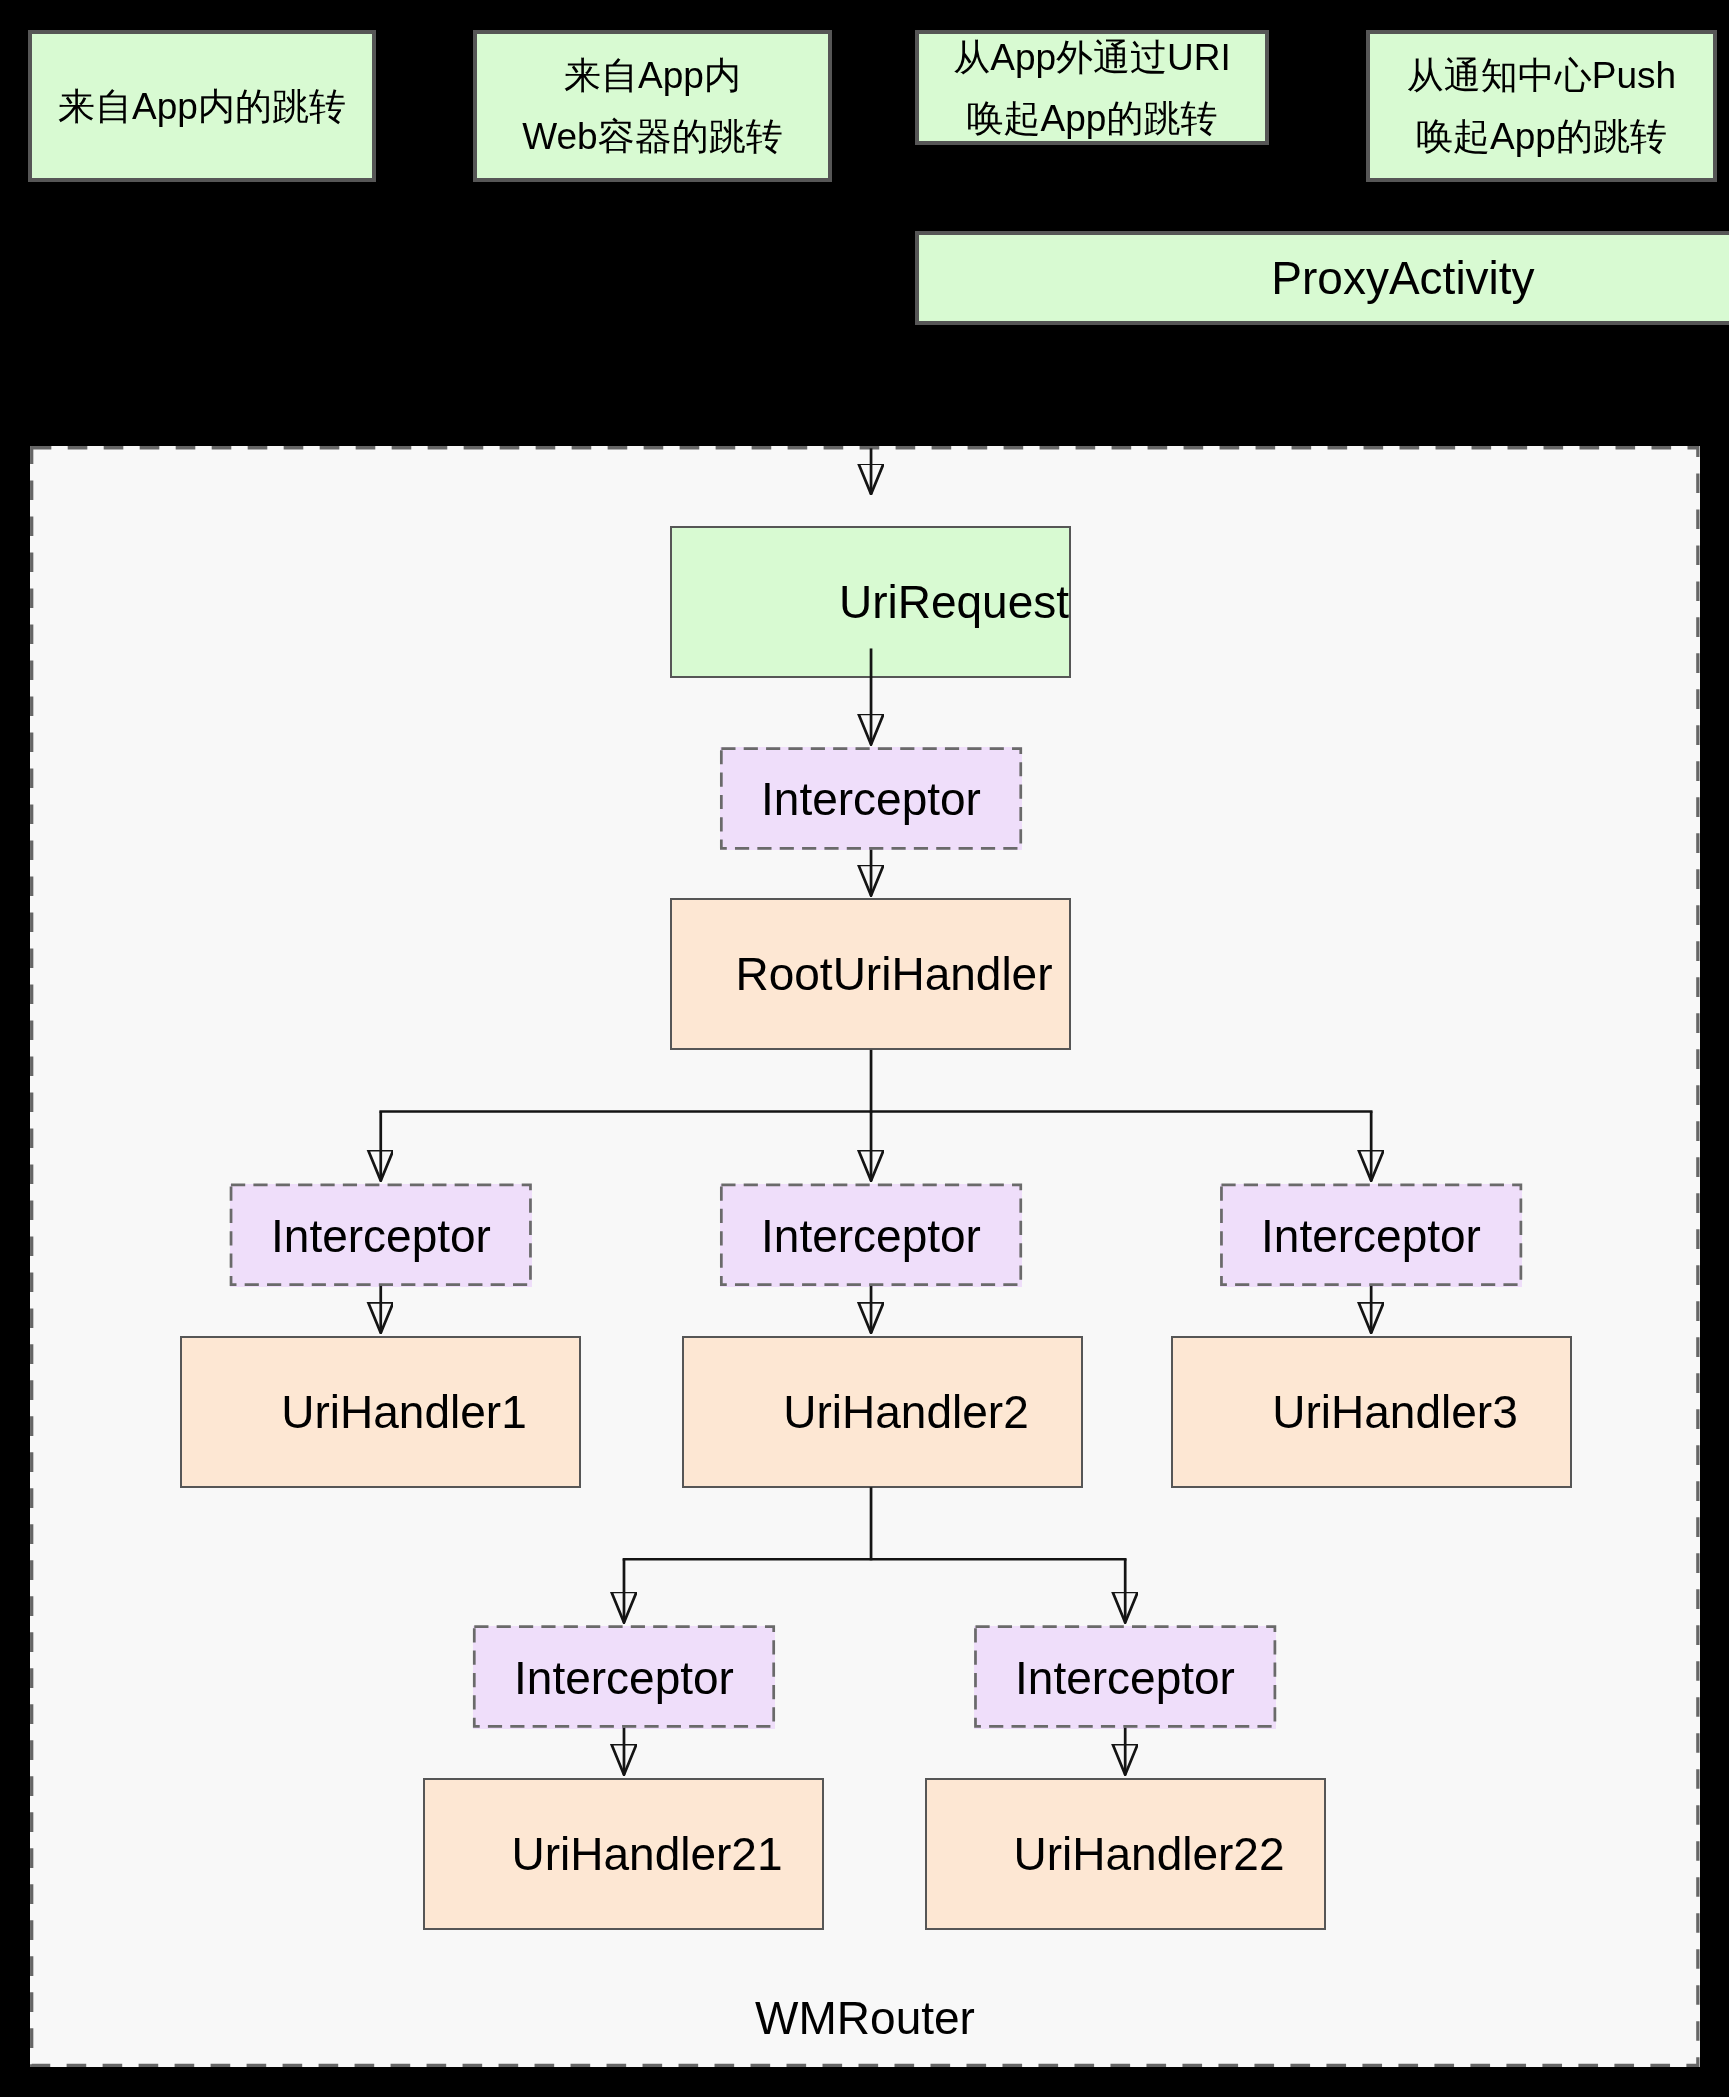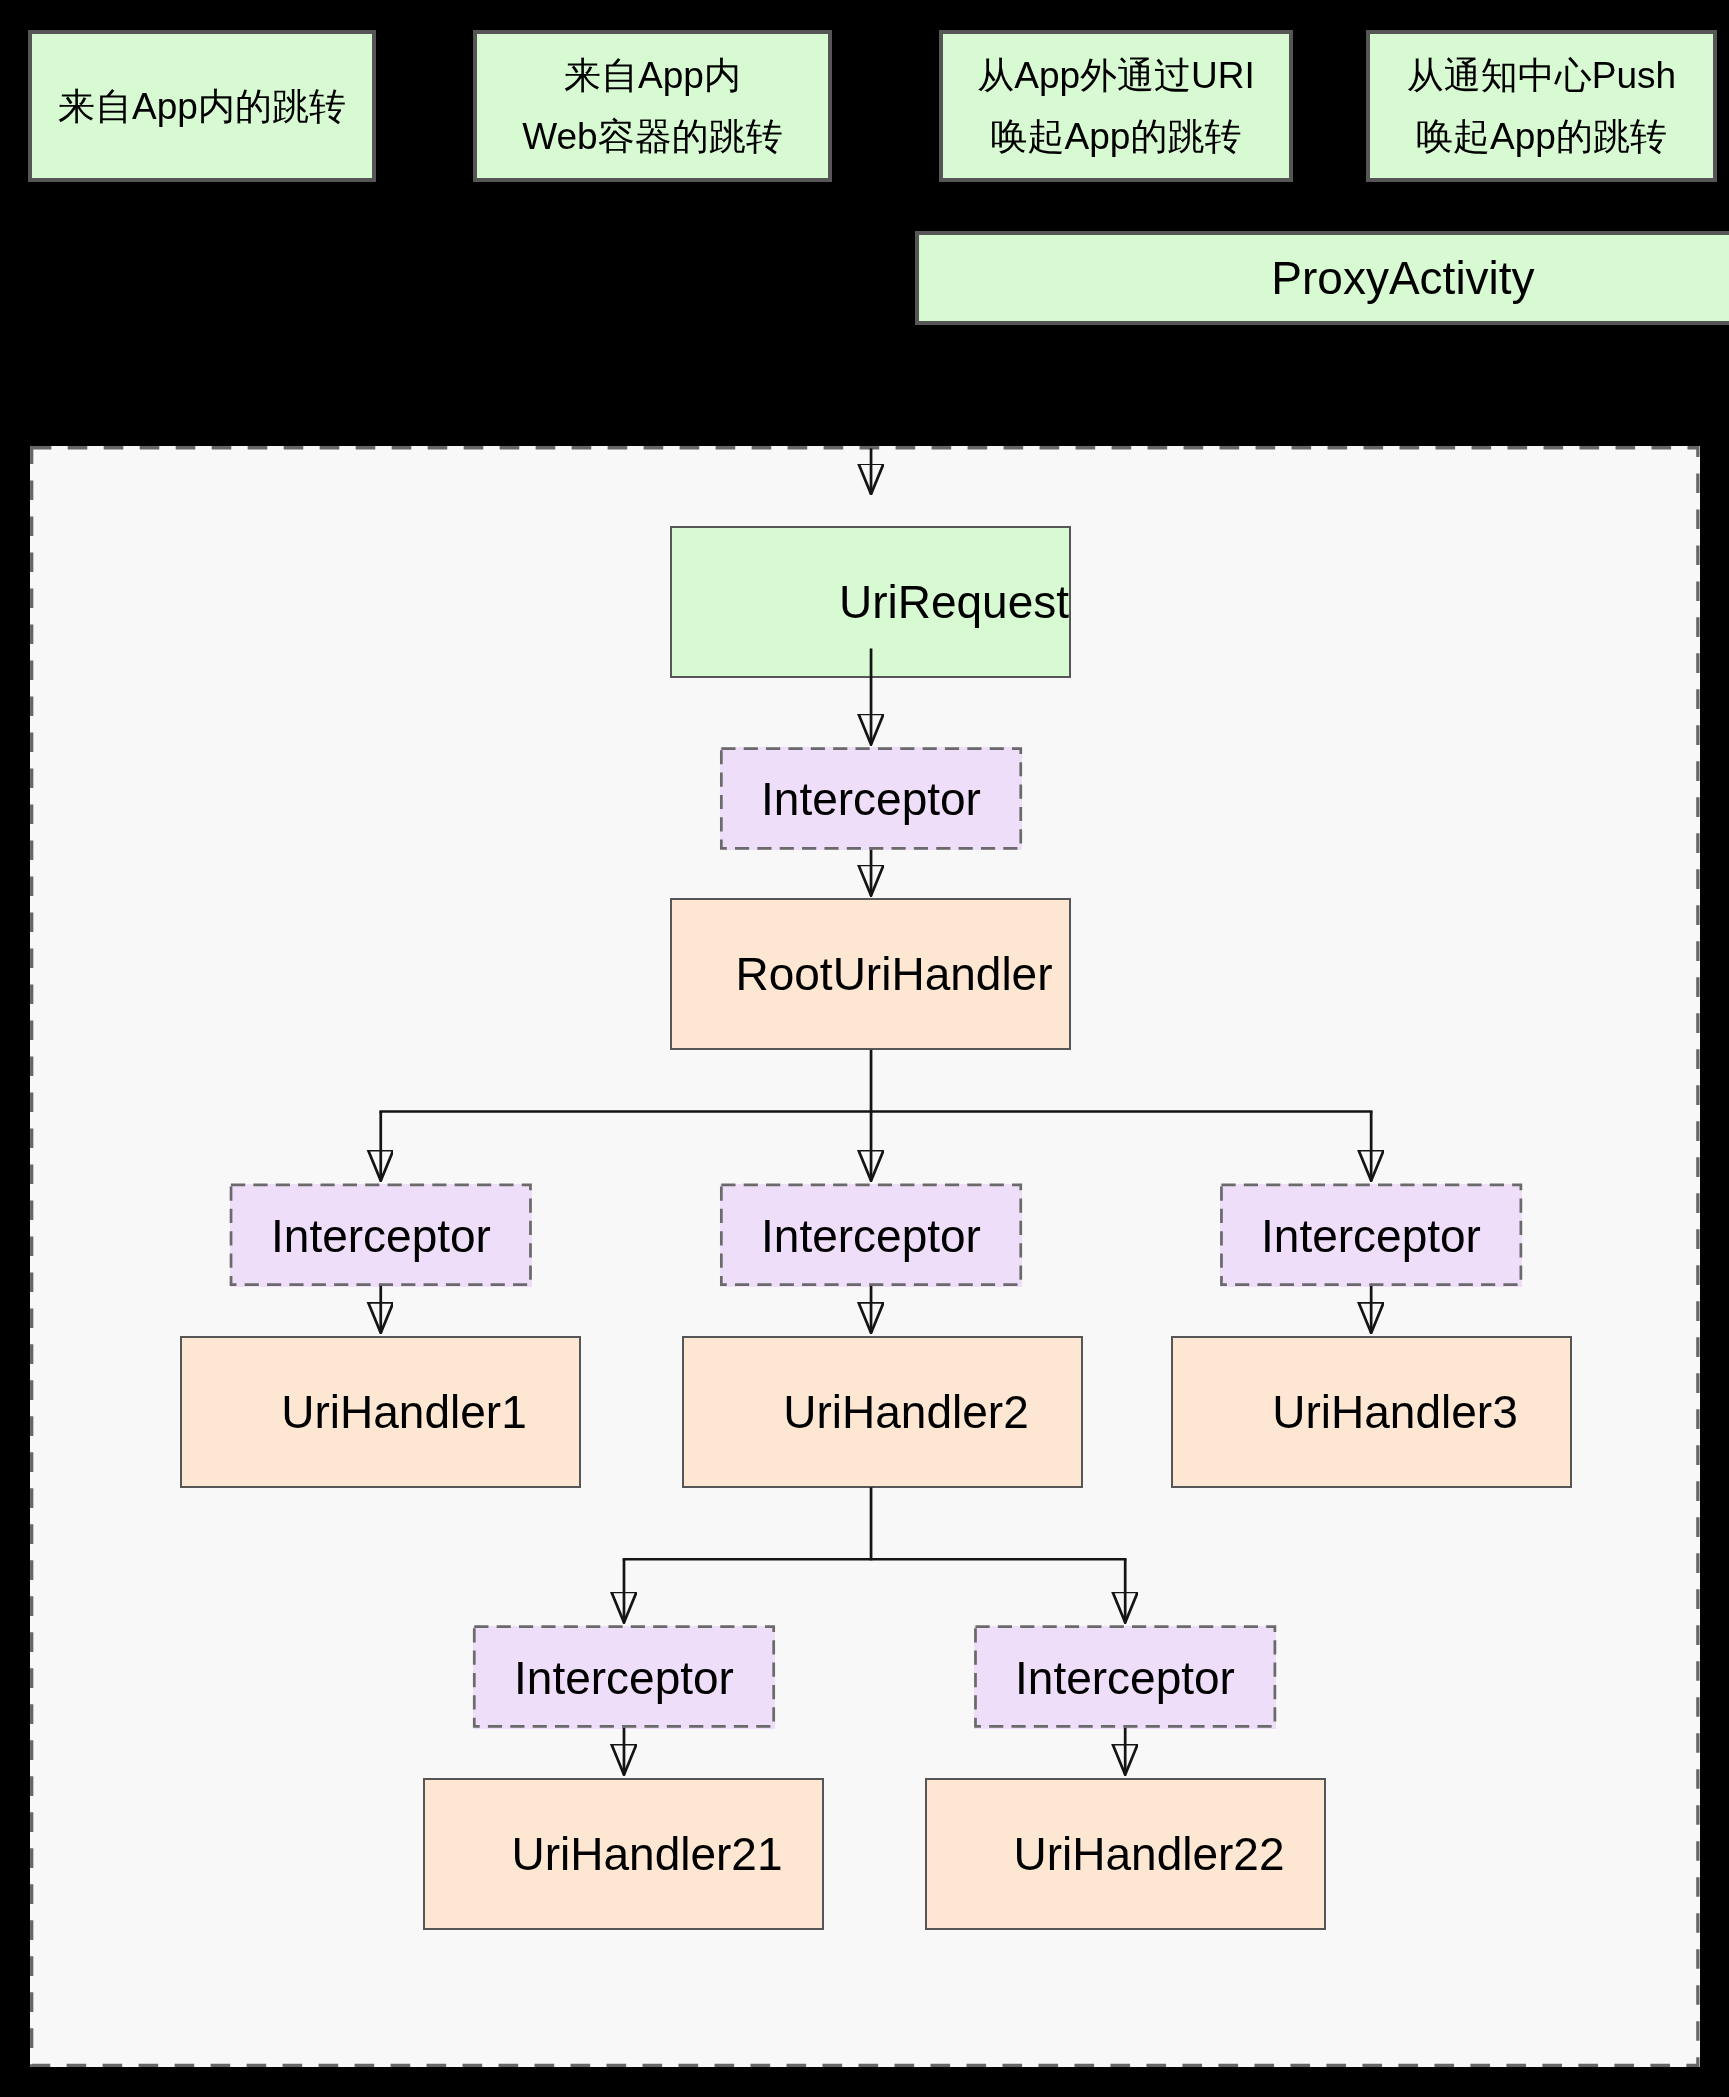--- a/index.html
+++ b/index.html
@@ -16,21 +16,21 @@
   body{width:1729px;height:2097px;position:relative;overflow:hidden;
        font-family:"Liberation Sans","DejaVu Sans",sans-serif;color:#000;}
   .stage{position:absolute;inset:0;border-radius:25px;}
 
   
   .gbox{position:absolute;background:var(--source-fill);border:4.9px solid var(--solid-border);
         box-sizing:border-box;display:flex;flex-direction:column;align-items:center;
         justify-content:center;text-align:center;font-size:37px;line-height:61px;}
   .b1{left:28px;top:30px;width:348px;height:152px;}
   .b2{left:473px;top:30px;width:359px;height:152px;}
-  .b3{left:915px;top:30px;width:354px;height:152px;margin-left:24px;}
+  .b3{left:915px;top:30px;width:354px;height:115px;}
   .b4{left:1366px;top:30px;width:351px;height:152px;}
   .proxy{left:915px;top:231px;width:948px;height:94px;font-size:46px;padding-left:28px;}
 
   
   .boundary{position:absolute;left:30px;top:446px;width:1670px;height:1621px;
             background:var(--boundary-fill);box-sizing:border-box;}
 
   
   .node{position:absolute;box-sizing:border-box;display:flex;align-items:center;
         justify-content:center;font-size:46px;}
@@ -125,20 +125,23 @@
     <span>Interceptor</span>
   </div>
 
   <div class="node peach n-h21">
     <span>UriHandler21</span>
   </div>
   <div class="node peach n-h22">
     <span>UriHandler22</span>
   </div>
 
+  <div class="wm-label">
+    <span>WMRouter</span>
+  </div>
 
   <svg class="connectors" width="1729" height="2097" viewBox="0 0 3170 3845">
     <defs>
       <marker id="arrowhead" markerUnits="userSpaceOnUse" markerWidth="58" markerHeight="50" refX="56" refY="23" orient="auto">
         <path d="M0,0 L0,46 L56,23 Z" fill="#141414" stroke="none"></path>
       </marker>
     </defs>
 
     <rect class="boundary-outline" x="58" y="821" width="3055" height="2966"></rect>
 

